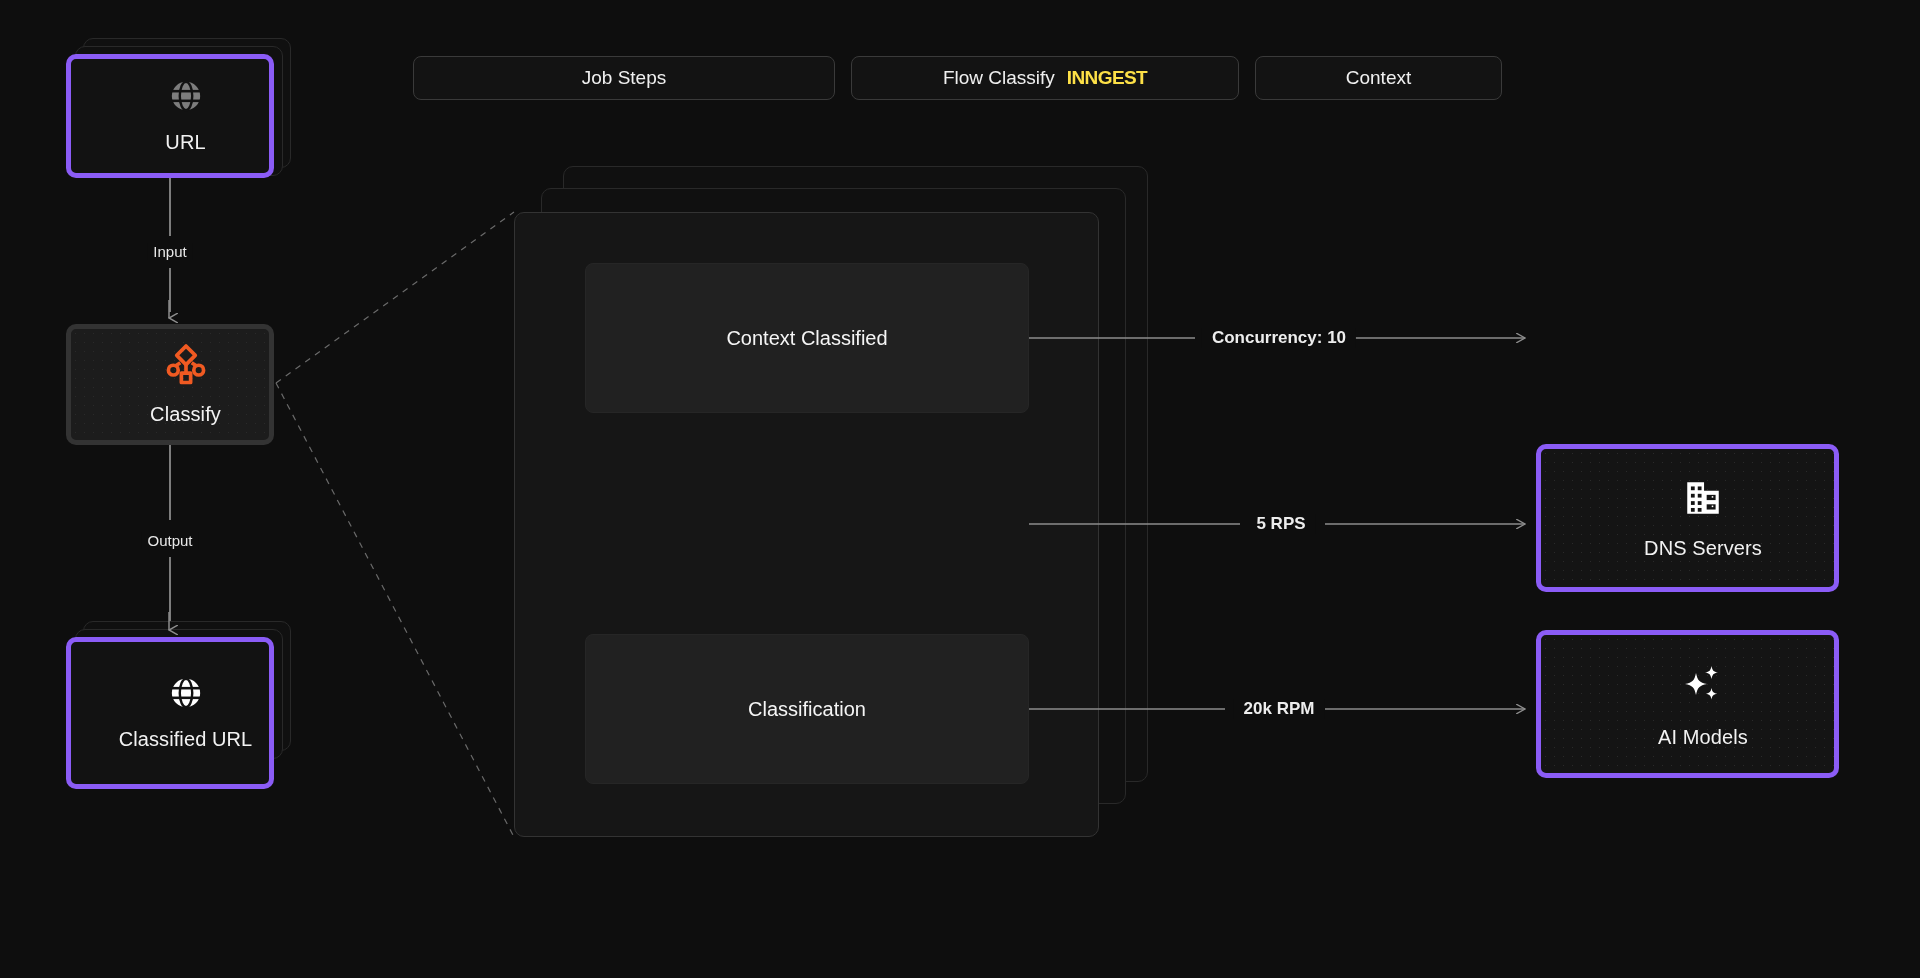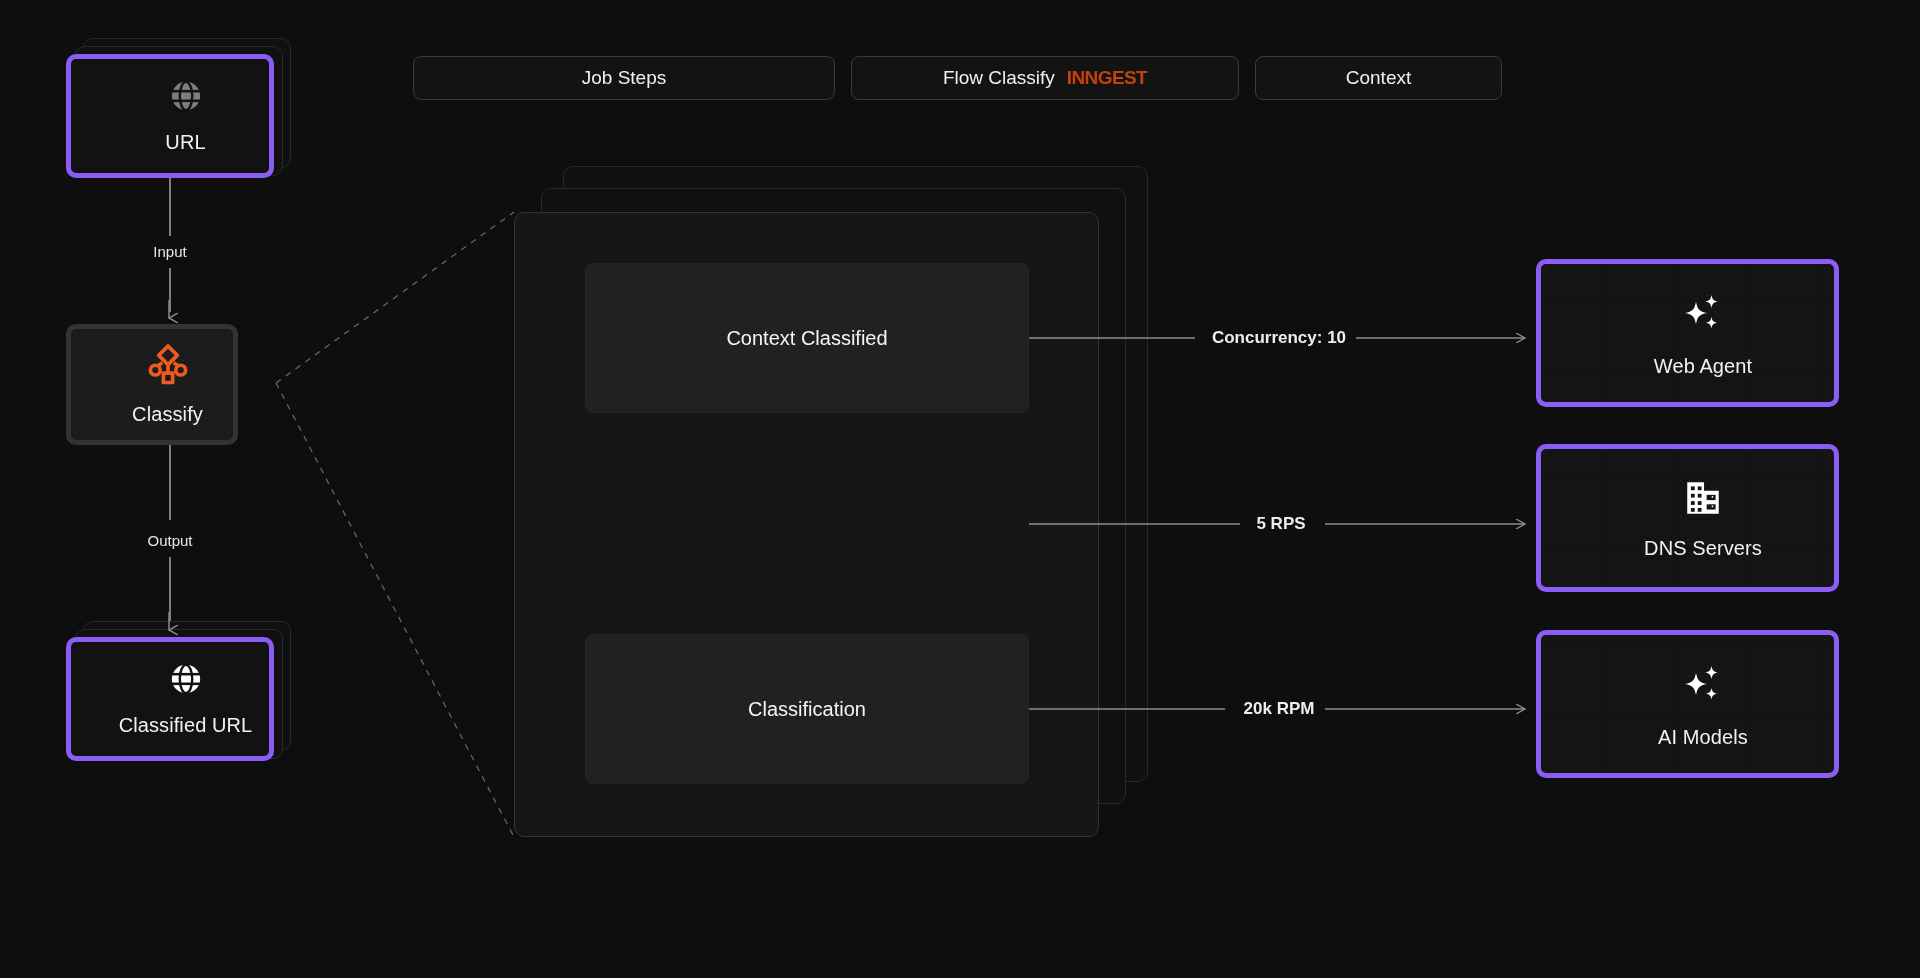--- a/index.html
+++ b/index.html
@@ -57,21 +57,21 @@
     align-items: center;
     justify-content: center;
     gap: 12px;
     color: #f0f0f0;
     font-size: 19px;
   }
   .brandmark {
     font-weight: 700;
     letter-spacing: -0.6px;
     font-size: 19px;
-    color: #c2410c;
+    color: #fde047;
   }
 
   
   .stack-layer {
     position: absolute;
     border: 1px solid #292929;
     border-radius: 10px;
     background: #101010;
   }
 
@@ -148,40 +148,40 @@
         <line x1="2" y1="15.4" x2="22" y2="15.4" stroke="#121212" stroke-width="1.8"></line>
       </svg>
     </span>
     <span class="node-label">URL</span>
   </div>
 
   <div class="vline" style="left:169px; top:178px; height:58px;"></div>
   <div class="edge-label" style="left:170px; top:243px;">Input</div>
   <div class="vline" style="left:169px; top:268px; height:44px;"></div>
 
-  <div class="card node dotted" style="left:66px; top:324px; width:172px; height:121px; background-color:#1c1c1c; border-color:#333;">
+  <div class="card node dotted" style="left:66px; top:324px; width:208px; height:121px; background-color:#1c1c1c; border-color:#333;">
     <span>
       <svg width="42" height="42" viewBox="0 0 48 48" fill="none" stroke="#f05a22" stroke-width="4.2" stroke-linejoin="round">
         <rect x="24" y="3.5" width="15" height="15" transform="rotate(45 24 3.5)" fill="none"></rect>
         <circle cx="9.5" cy="31" r="5.6" fill="none"></circle>
         <circle cx="38.5" cy="31" r="5.6" fill="none"></circle>
         <rect x="18.7" y="34.5" width="10.6" height="10.6" fill="none"></rect>
         <path d="M17.5 22.5 L11.5 26.5 M30.5 22.5 L36.5 26.5 M24 24.6 L24 34.5"></path>
       </svg>
     </span>
     <span class="node-label">Classify</span>
   </div>
 
   <div class="vline" style="left:169px; top:445px; height:75px;"></div>
   <div class="edge-label" style="left:170px; top:532px;">Output</div>
   <div class="vline" style="left:169px; top:557px; height:73px;"></div>
 
   <div class="stack-layer" style="left:83px; top:621px; width:208px; height:130px;"></div>
   <div class="stack-layer" style="left:75px; top:629px; width:208px; height:130px;"></div>
-  <div class="card node" style="left:66px; top:637px; width:208px; height:124px;">
+  <div class="card node" style="left:66px; top:637px; width:208px; height:152px;">
     <span>
       <svg width="34" height="34" viewBox="0 0 24 24" fill="none">
         <circle cx="12" cy="12" r="10" fill="#ffffff"></circle>
         <ellipse cx="12" cy="12" rx="4.4" ry="10" fill="none" stroke="#121212" stroke-width="1.7"></ellipse>
         <line x1="2" y1="8.6" x2="22" y2="8.6" stroke="#121212" stroke-width="1.8"></line>
         <line x1="2" y1="15.4" x2="22" y2="15.4" stroke="#121212" stroke-width="1.8"></line>
       </svg>
     </span>
     <span class="node-label">Classified URL</span>
   </div>
@@ -190,30 +190,20 @@
   <div class="stack-layer dotted" style="left:541px; top:188px; width:585px; height:616px;"></div>
   <div class="stack-layer dotted" style="left:514px; top:212px; width:585px; height:625px; background-color:#161616; border-color:#333;"></div>
 
   <div class="step" style="left:585px; top:263px; width:444px; height:150px;">
     <span>Context Classified</span>
   </div>
   <div class="step" style="left:585px; top:634px; width:444px; height:150px;">
     <span>Classification</span>
   </div>
 
-  <div class="card node dotted" style="left:1536px; top:259px; width:303px; height:148px;">
-    <span>
-      <svg width="48" height="48" viewBox="0 0 48 48" fill="#ffffff">
-        <path d="M17 13 C18.6 20.6 20.4 22.4 28 24 C20.4 25.6 18.6 27.4 17 35 C15.4 27.4 13.6 25.6 6 24 C13.6 22.4 15.4 20.6 17 13 Z"></path>
-        <path d="M32.5 6 C33.4 10.6 34.4 11.6 39 12.5 C34.4 13.4 33.4 14.4 32.5 19 C31.6 14.4 30.6 13.4 26 12.5 C30.6 11.6 31.6 10.6 32.5 6 Z"></path>
-        <path d="M32.5 28 C33.3 32 34.2 32.9 38.2 33.7 C34.2 34.5 33.3 35.4 32.5 39.4 C31.7 35.4 30.8 34.5 26.8 33.7 C30.8 32.9 31.7 32 32.5 28 Z"></path>
-      </svg>
-    </span>
-    <span class="node-label">Web Agent</span>
-  </div>
 
   <div class="card node dotted" style="left:1536px; top:444px; width:303px; height:148px;">
     <span>
       <svg width="42" height="42" viewBox="0 0 40 40" fill="#ffffff">
         <path d="M5 5 h16 v8 h14 v22 H5 Z"></path>
         <g fill="#141414">
           <rect x="8.5" y="9" width="3.6" height="3.6"></rect>
             <rect x="15" y="9" width="3.6" height="3.6"></rect>
           <rect x="8.5" y="16" width="3.6" height="3.6"></rect>
             <rect x="15" y="16" width="3.6" height="3.6"></rect>

